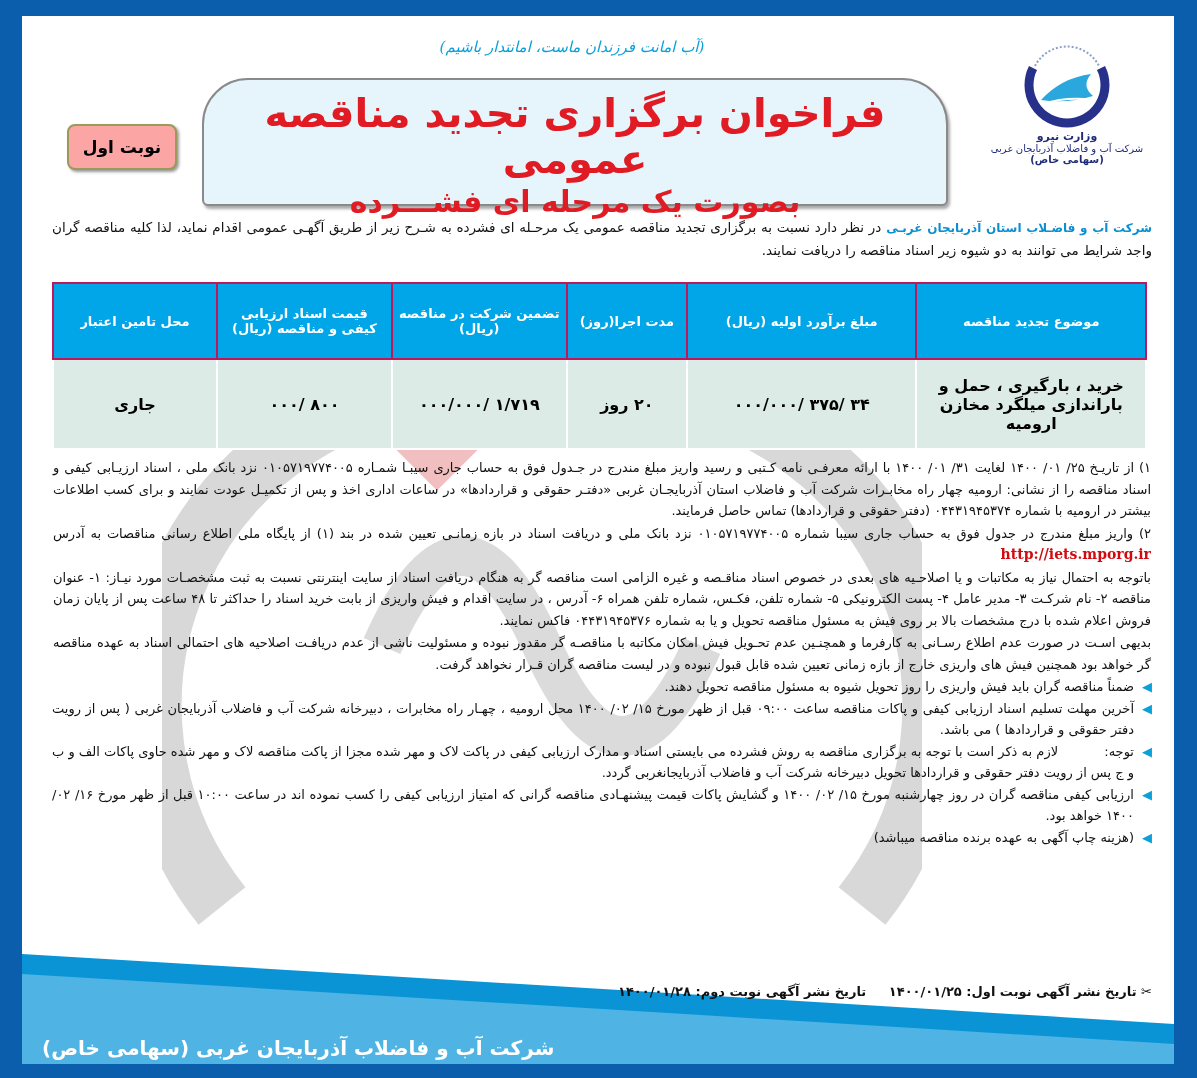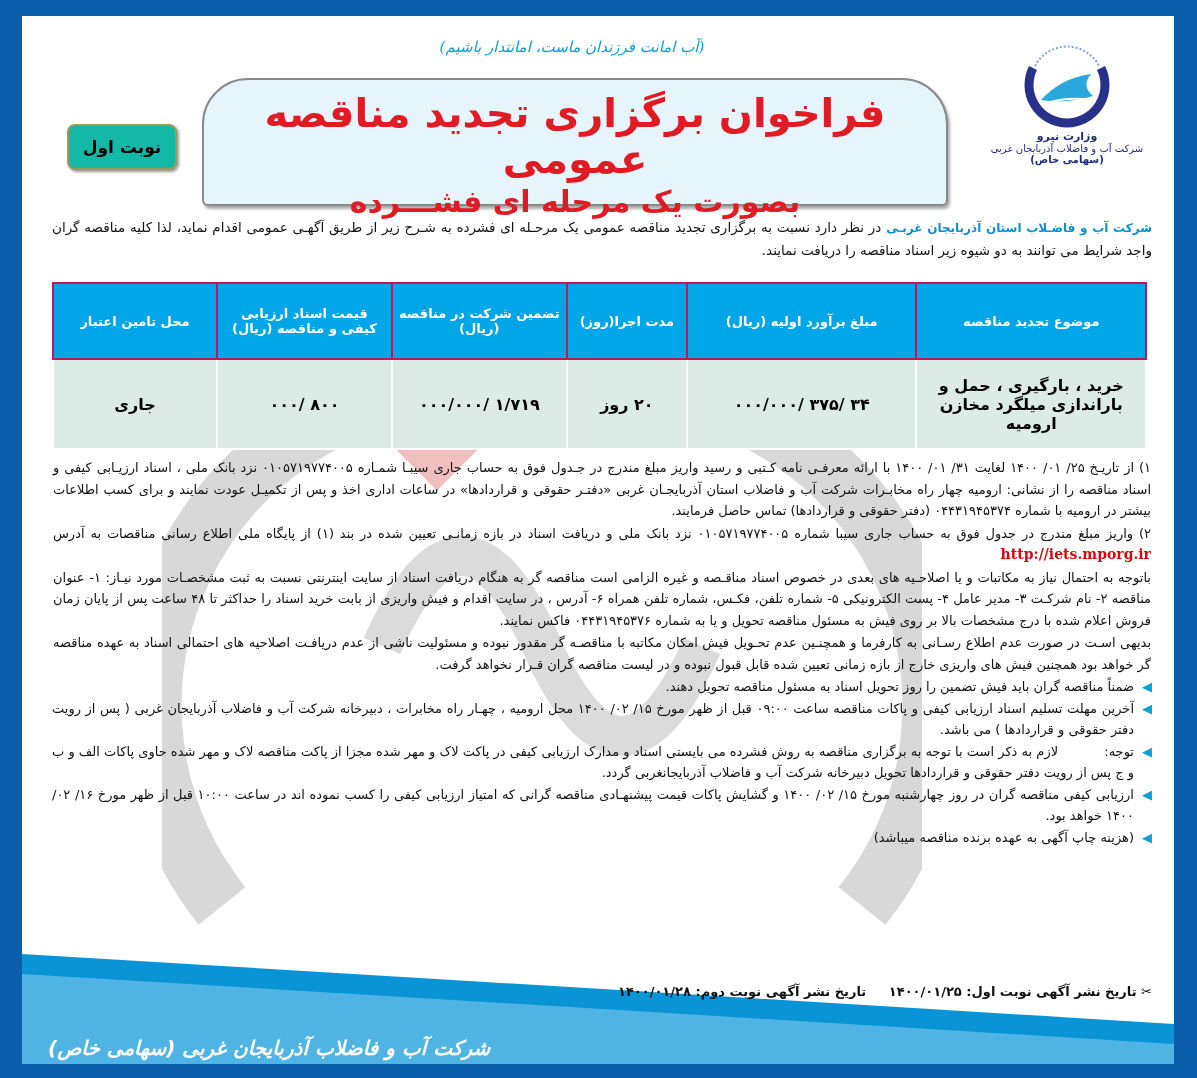--- a/index.html
+++ b/index.html
@@ -3,40 +3,40 @@
 <meta charset="utf-8">
 <style>
   html,body{margin:0;padding:0;}
   body{width:1197px;height:1078px;background:#0b5eab;font-family:"DejaVu Sans",sans-serif;overflow:hidden;position:relative;}
   .page{position:absolute;left:22px;top:16px;width:1152px;height:1048px;background:#fff;overflow:hidden;}
   .watermark{position:absolute;left:140px;top:330px;width:760px;height:620px;pointer-events:none;}
   .motto{position:absolute;left:360px;top:22px;width:380px;text-align:center;color:#0aa0d8;font-family:"DejaVu Serif",serif;font-style:italic;font-size:15px;direction:rtl;}
   .title-box{position:absolute;left:180px;top:62px;width:742px;height:124px;background:#e6f4fb;border:2px solid #8a8a8a;border-radius:46px 46px 6px 6px;box-shadow:2px 3px 3px #aaa;text-align:center;direction:rtl;}
   .title1{color:#e01b24;font-weight:bold;font-size:40px;margin-top:10px;line-height:46px;}
   .title2{color:#e01b24;font-weight:bold;font-size:30px;line-height:40px;}
-  .badge{position:absolute;left:45px;top:108px;width:106px;height:42px;background:#14b8a6;border:2px solid #9a9a5a;border-radius:8px;box-shadow:2px 2px 3px #999;display:flex;align-items:center;justify-content:center;font-weight:bold;font-size:17px;direction:rtl;}
+  .badge{position:absolute;left:45px;top:108px;width:106px;height:42px;background:#fca5a5;border:2px solid #9a9a5a;border-radius:8px;box-shadow:2px 2px 3px #999;display:flex;align-items:center;justify-content:center;font-weight:bold;font-size:17px;direction:rtl;}
   .logo{position:absolute;left:950px;top:22px;width:190px;text-align:center;direction:rtl;}
   .logo svg{display:block;margin:0 auto;}
   .logo .l1{font-size:11px;font-weight:bold;color:#1e2a7a;}
   .logo .l2{font-size:10px;color:#1e2a7a;}
   .logo .l3{font-size:10px;font-weight:bold;color:#1e2a7a;}
   .intro{position:absolute;left:30px;top:200px;width:1100px;direction:rtl;text-align:justify;font-size:13.5px;line-height:22px;color:#111;}
   .intro .co{color:#0b8fd0;font-weight:bold;font-size:12px;}
   table.tender{position:absolute;left:30px;top:266px;width:1095px;border-collapse:collapse;direction:rtl;}
   table.tender th{background:#00a6e8;color:#fff;font-weight:bold;font-size:13px;height:70px;border:2px solid #be185d;text-align:center;padding:2px 4px;}
   table.tender td{background:#dcebe6;height:86px;border:2px solid #fff;text-align:center;font-weight:bold;font-size:16px;}
   .body-text{position:absolute;left:30px;top:440px;width:1100px;direction:rtl;text-align:justify;font-size:13px;line-height:21.5px;color:#111;}
   .body-text p{margin:1px;}
   .url{color:#d10a10;font-weight:bold;font-family:"DejaVu Serif",serif;font-size:14px;direction:ltr;unicode-bidi:embed;}
   .bullet{display:flex;}
   .bullet .arr{color:#0aa0d8;width:18px;flex:none;}
   .b{font-weight:normal;margin-left:42px;}
   .footer-wave{position:absolute;left:0;bottom:0;width:1152px;height:110px;}
   .pubdates{position:absolute;right:22px;top:968px;direction:rtl;font-weight:bold;font-size:13px;color:#111;white-space:nowrap;}
-  .footer-company{position:absolute;left:26px;top:1020px;direction:rtl;color:#fff;font-weight:bold;font-size:20px;font-style:italic;}
+  .footer-company{position:absolute;left:20px;top:1020px;direction:rtl;color:#fff;font-weight:bold;font-size:20px;}
 </style>
 </head>
 <body>
 
 <div class="page">
 
   <svg class="watermark" viewBox="0 0 760 620">
     <path d="M60 560 A320 320 0 0 1 300 40" stroke="#b8b8b8" stroke-width="60" fill="none" opacity="0.55"></path>
     <path d="M460 40 A320 320 0 0 1 700 560" stroke="#b8b8b8" stroke-width="60" fill="none" opacity="0.55"></path>
     <path d="M220 300 Q300 120 380 300 T540 300" stroke="#b8b8b8" stroke-width="40" fill="none" opacity="0.5"></path>
@@ -91,21 +91,21 @@
     </tbody>
   </table>
 
   <div class="body-text">
     <p>۱) از تاریـخ ۲۵/ ۰۱/ ۱۴۰۰ لغایت ۳۱/ ۰۱/ ۱۴۰۰ با ارائه معرفـی نامه کـتبی و رسید واریز مبلغ مندرج در جـدول فوق به حساب جاری سیبـا شمـاره ۰۱۰۵۷۱۹۷۷۴۰۰۵ نزد بانک ملی ، اسناد ارزیـابی کیفی و اسناد مناقصه را از نشانی: ارومیه چهار راه مخابـرات شرکت آب و فاضلاب استان آذربایجـان غربی «دفتـر حقوقی و قراردادها» در ساعات اداری اخذ و پس از تکمیـل عودت نمایند و برای کسب اطلاعات بیشتر در ارومیه با شماره ۰۴۴۳۱۹۴۵۳۷۴ (دفتر حقوقی و قراردادها) تماس حاصل فرمایند.</p>
     <p><span>۲) واریز مبلغ مندرج در جدول فوق به حساب جاری سیبا شماره ۰۱۰۵۷۱۹۷۷۴۰۰۵ نزد بانک ملی و دریافت اسناد در بازه زمانـی تعیین شده در بند (۱) از پایگاه ملی اطلاع رسانی مناقصات به آدرس </span><span class="url">http://iets.mporg.ir</span></p>
     <p>باتوجه به احتمال نیاز به مکاتبات و یا اصلاحـیه های بعدی در خصوص اسناد مناقـصه و غیره الزامی است مناقصه گر به هنگام دریافت اسناد از سایت اینترنتی نسبت به ثبت مشخصـات مورد نیـاز: ۱- عنوان مناقصه ۲- نام شرکـت ۳- مدیر عامل ۴- پست الکترونیکی ۵- شماره تلفن، فکـس، شماره تلفن همراه ۶- آدرس ، در سایت اقدام و فیش واریزی از بابت خرید اسناد را حداکثر تا ۴۸ ساعت پس از پایان زمان فروش اعلام شده با درج مشخصات بالا بر روی فیش به مسئول مناقصه تحویل و یا به شماره ۰۴۴۳۱۹۴۵۳۷۶ فاکس نمایند.</p>
     <p>بدیهی اسـت در صورت عدم اطلاع رسـانی به کارفرما و همچنـین عدم تحـویل فیش امکان مکاتبه با مناقصـه گر مقدور نبوده و مسئولیت ناشی از عدم دریافـت اصلاحیه های احتمالی اسناد به عهده مناقصه گر خواهد بود همچنین فیش های واریزی خارج از بازه زمانی تعیین شده  قابل قبول نبوده و در لیست مناقصه گران قـرار نخواهد گرفت.</p>
     <div class="bullet">
         <span class="arr">◀</span>
-        <span>ضمناً مناقصه گران باید فیش تضمین را روز تحویل اسناد به مسئول مناقصه تحویل دهند.</span>
+        <span>ضمناً مناقصه گران باید فیش واریزی را روز تحویل شیوه به مسئول مناقصه تحویل دهند.</span>
       </div>
     <div class="bullet">
         <span class="arr">◀</span>
         <span>آخرین مهلت تسلیم اسناد ارزیابی کیفی و پاکات مناقصه ساعت ۰۹:۰۰ قبل از ظهر مورخ ۱۵/ ۰۲/ ۱۴۰۰ محل ارومیه ، چهـار راه مخابرات ، دبیرخانه شرکت آب و فاضلاب آذربایجان غربی ( پس از رویت دفتر حقوقی و قراردادها ) می باشد.</span>
       </div>
     <div class="bullet">
         <span class="arr">◀</span>
         <span><span class="b">توجه:</span><span> لازم به ذکر است با توجه به برگزاری مناقصه به روش فشرده می بایستی  اسناد و مدارک ارزیابی کیفی در پاکت لاک و مهر شده مجزا از پاکت مناقصه لاک و مهر شده حاوی پاکات الف و ب و ج پس از رویت دفتر حقوقی و قراردادها تحویل دبیرخانه شرکت آب و فاضلاب آذربایجانغربی گردد.</span></span>
       </div>
     <div class="bullet">

